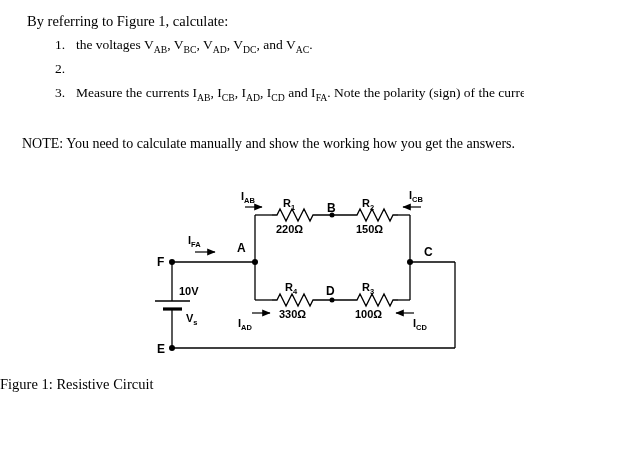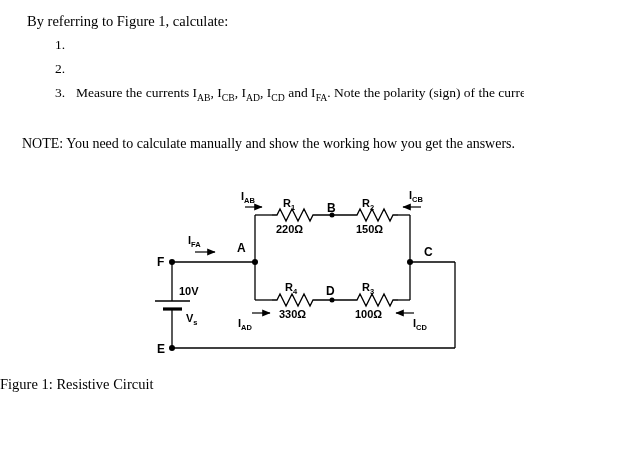--- a/index.html
+++ b/index.html
@@ -35,20 +35,21 @@
 </head>
 <body>
 
 <div class="page">
 
   <p class="intro">By referring to Figure 1, calculate:</p>
 
   <div class="task-list">
     <div class="task-item">
       <span class="num">1.</span>
+      <span class="txt">the voltages V<sub>AB</sub>, V<sub>BC</sub>, V<sub>AD</sub>, V<sub>DC</sub>, and V<sub>AC</sub>.</span>
     </div>
     <div class="task-item">
       <span class="num">2.</span>
     </div>
     <div class="task-item">
       <span class="num">3.</span>
       <span class="txt">Measure the currents I<sub>AB</sub>, I<sub>CB</sub>, I<sub>AD</sub>, I<sub>CD</sub> and I<sub>FA</sub>. Note the polarity (sign) of the currents.</span>
     </div>
   </div>
 

